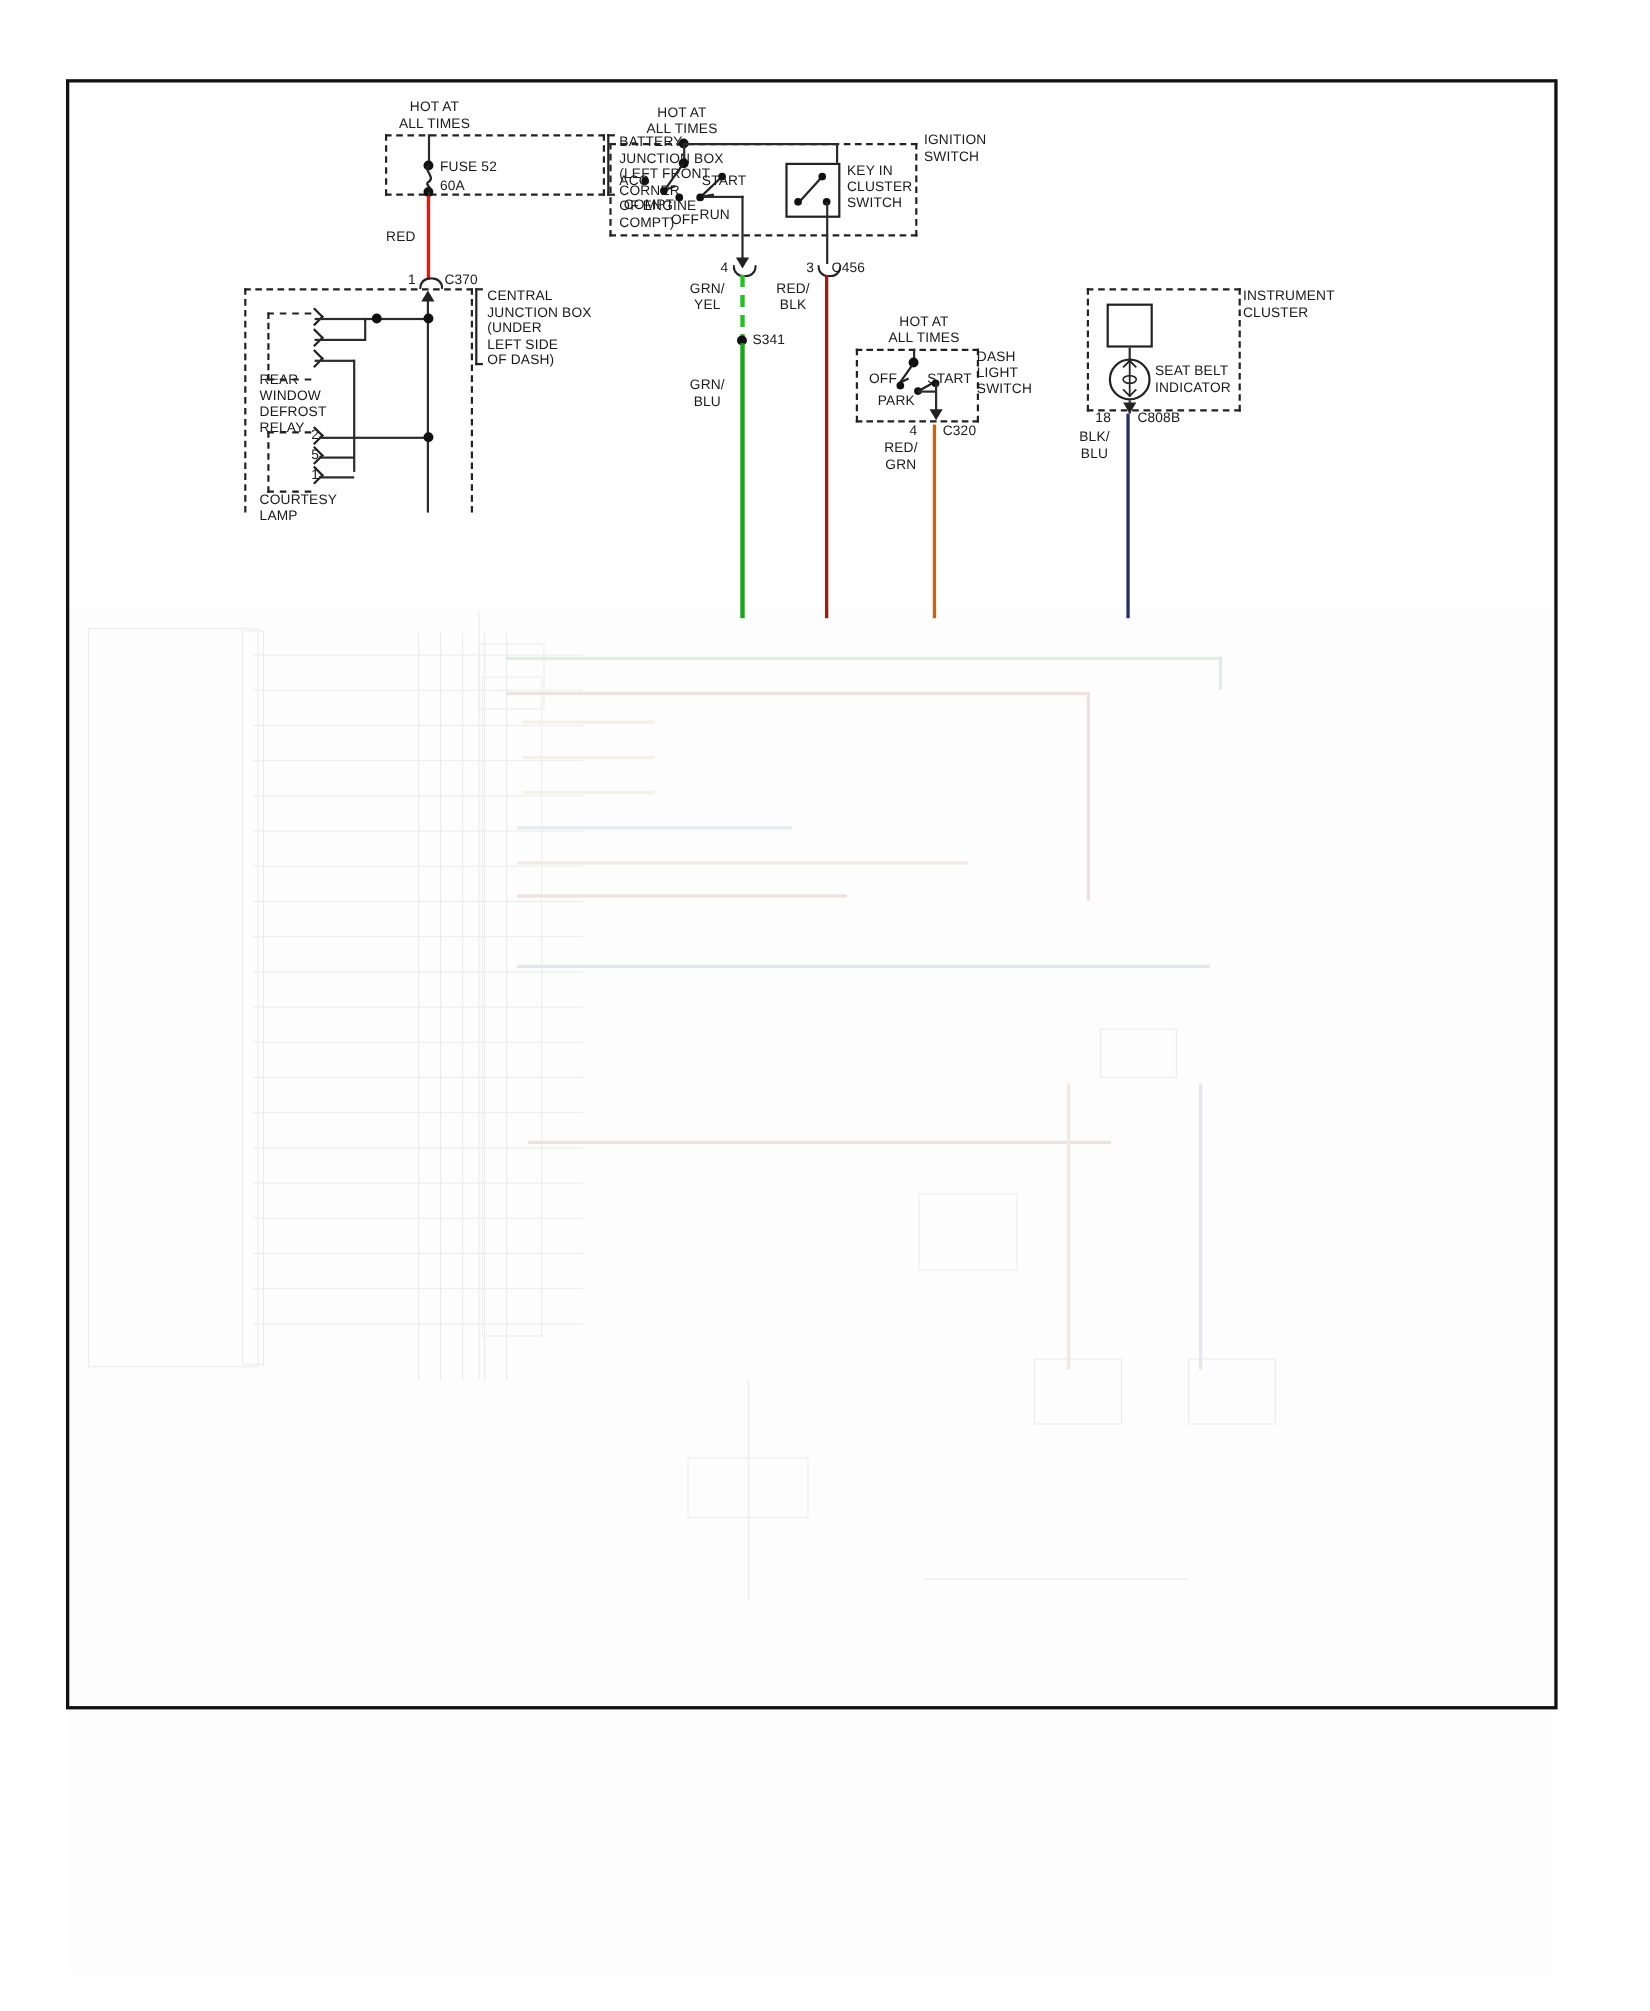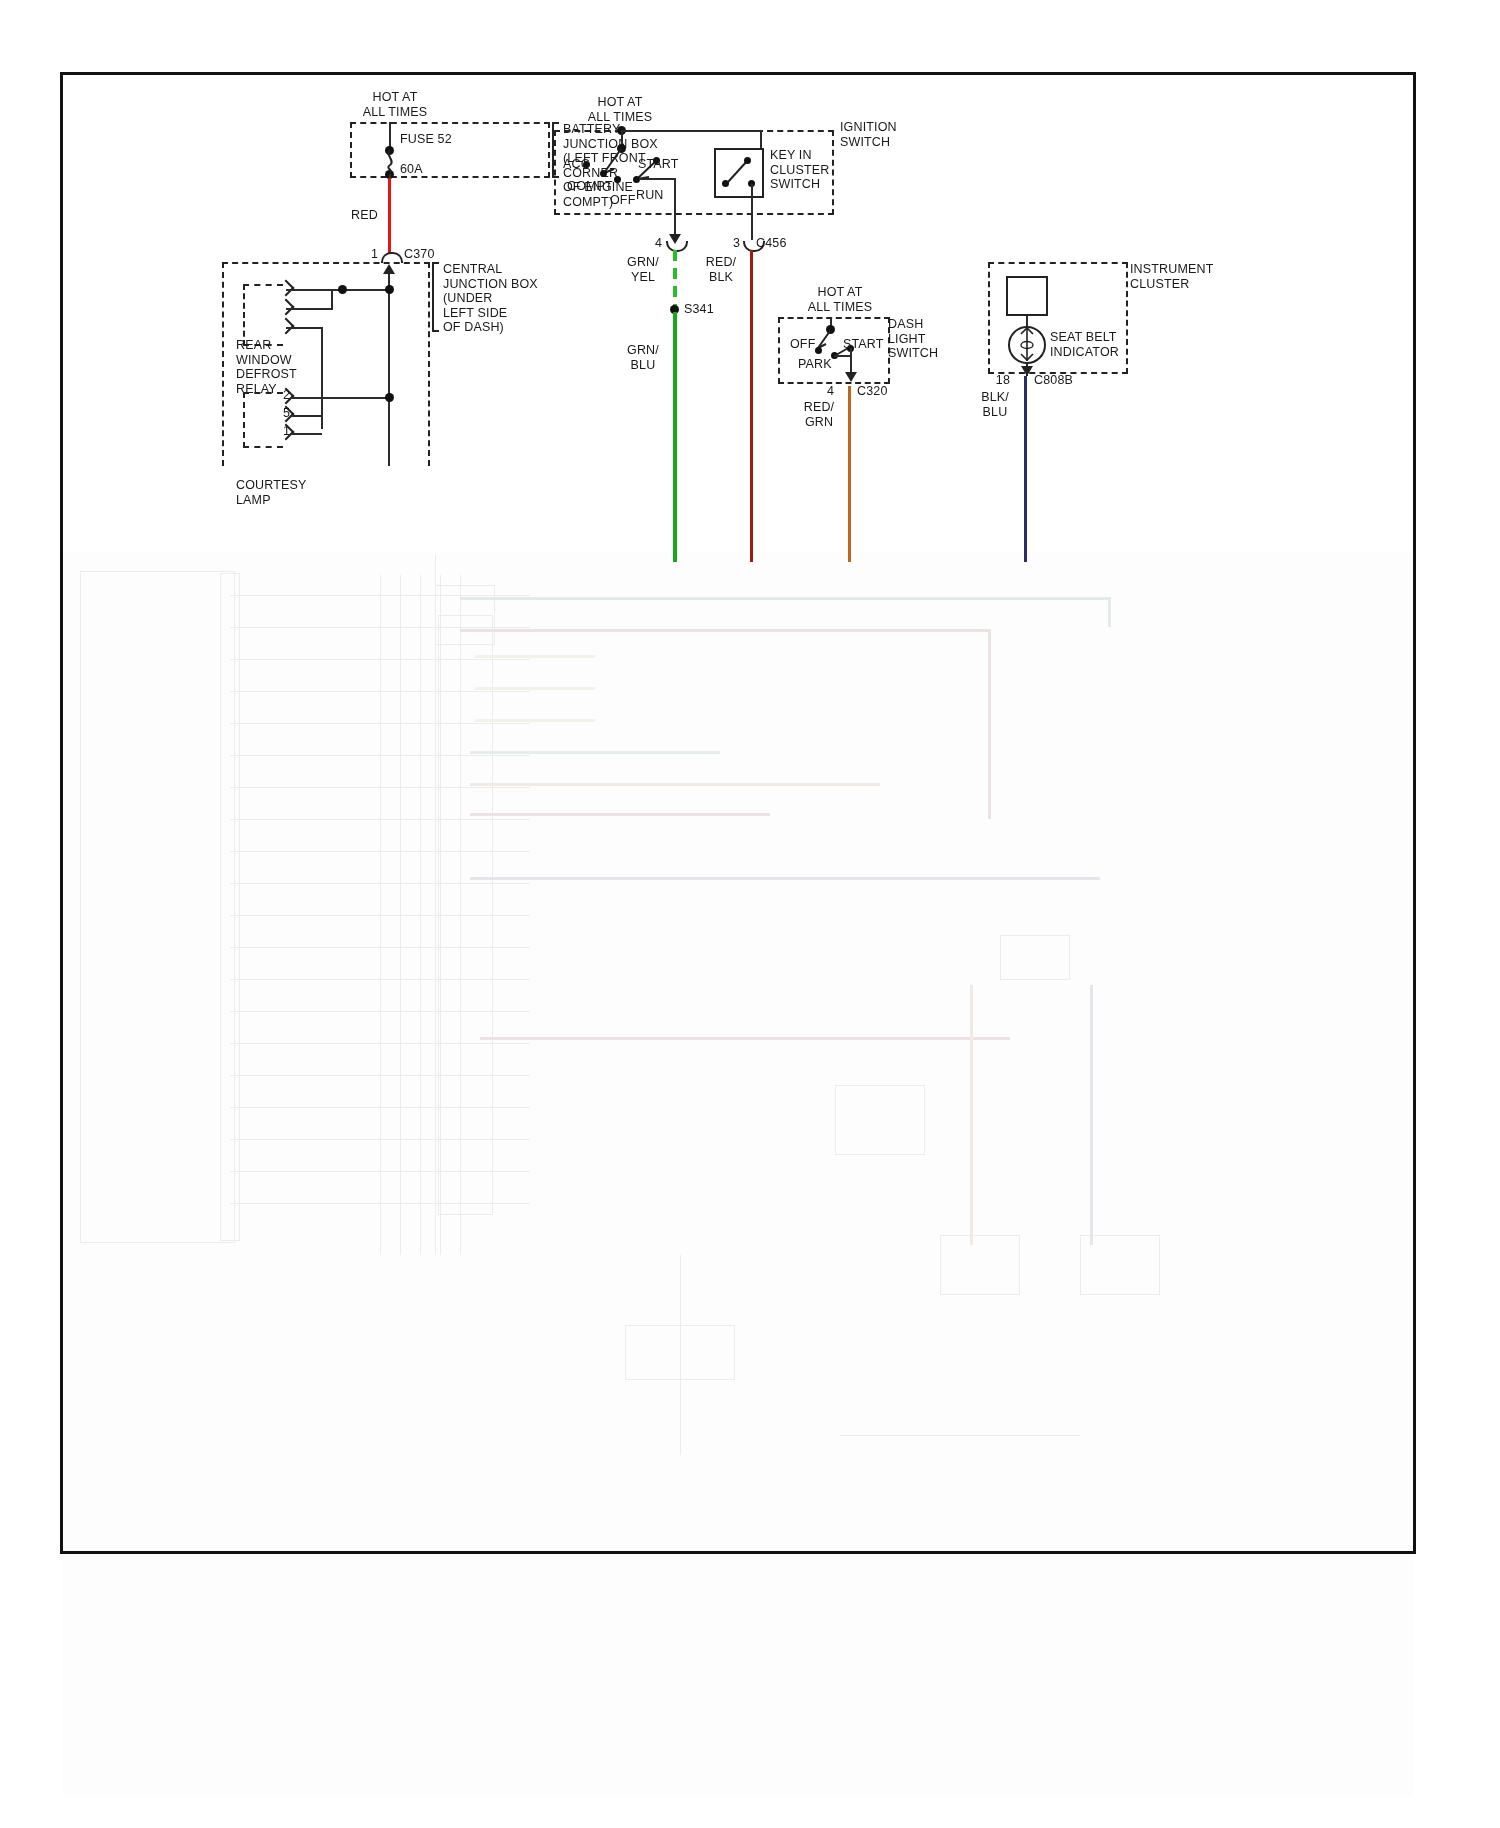--- a/index.html
+++ b/index.html
@@ -223,21 +223,21 @@
 
   <div class="wire v" style="left:389px;top:122px;height:28px;"></div>
   <div class="node" style="left:385px;top:146px;"></div>
   <div class="node" style="left:385px;top:170px;"></div>
   <div class="wire v" style="left:389px;top:174px;height:6px;"></div>
 
   <svg style="position:absolute;left:381px;top:148px;" width="18" height="26">
     <path d="M9,2 C3,6 15,13 9,17 C4,20 12,22 9,24" stroke="#222" stroke-width="2" fill="none"></path>
   </svg>
 
-  <div class="lbl" style="left:400px;top:132px;">FUSE 52</div>
+  <div class="lbl" style="left:400px;top:144px;">FUSE 52</div>
   <div class="lbl" style="left:400px;top:162px;">60A</div>
 
   <div class="bracket" style="left:552px;top:122px;height:56px;"></div>
   <div class="lbl" style="left:563px;top:122px;width:150px;white-space:pre-line;">BATTERY
 JUNCTION BOX
 (LEFT FRONT
 CORNER
 OF ENGINE
 COMPT)</div>
 
@@ -282,21 +282,21 @@
   <div class="chev" style="left:280px;top:408px;"></div>
   <div class="chev" style="left:280px;top:426px;"></div>
   <div class="lbl" style="left:283px;top:388px;">2</div>
   <div class="lbl" style="left:283px;top:406px;">5</div>
   <div class="lbl" style="left:283px;top:424px;">1</div>
   <div class="wire h" style="left:290px;top:397px;width:100px;"></div>
   <div class="wire h" style="left:290px;top:415px;width:32px;"></div>
   <div class="wire h" style="left:290px;top:433px;width:32px;"></div>
   <div class="node" style="left:385px;top:393px;"></div>
 
-  <div class="lbl" style="left:236px;top:447px;width:110px;white-space:pre-line;margin-top:31px;">COURTESY
+  <div class="lbl" style="left:236px;top:447px;width:110px;white-space:pre-line;">COURTESY
 LAMP</div>
 
   <div class="lbl c" style="left:565px;top:95px;width:110px;white-space:pre-line;">HOT AT
 ALL TIMES</div>
 
   <div class="dash-box" style="left:554px;top:130px;width:280px;height:85px;"></div>
 
   <div class="bracket" style="left:836px;top:120px;height:40px;border:none;"></div>
   <div class="lbl" style="left:840px;top:120px;width:110px;white-space:pre-line;">IGNITION
 SWITCH</div>

